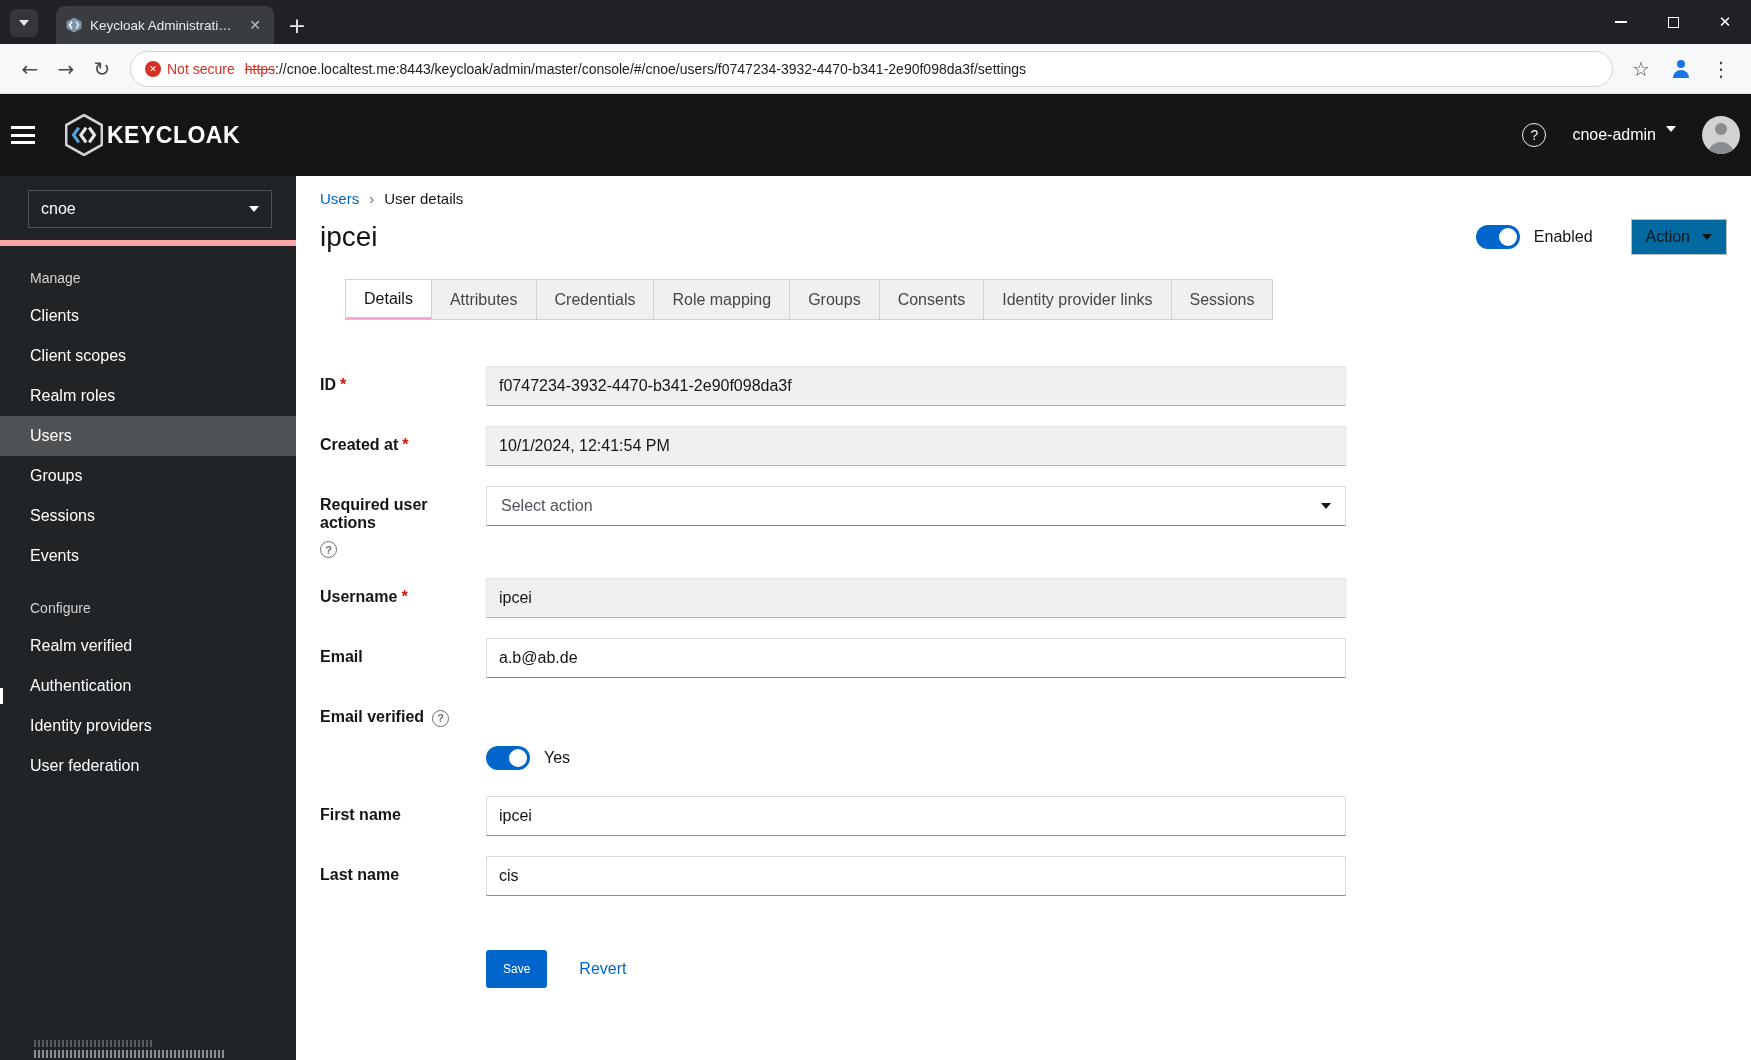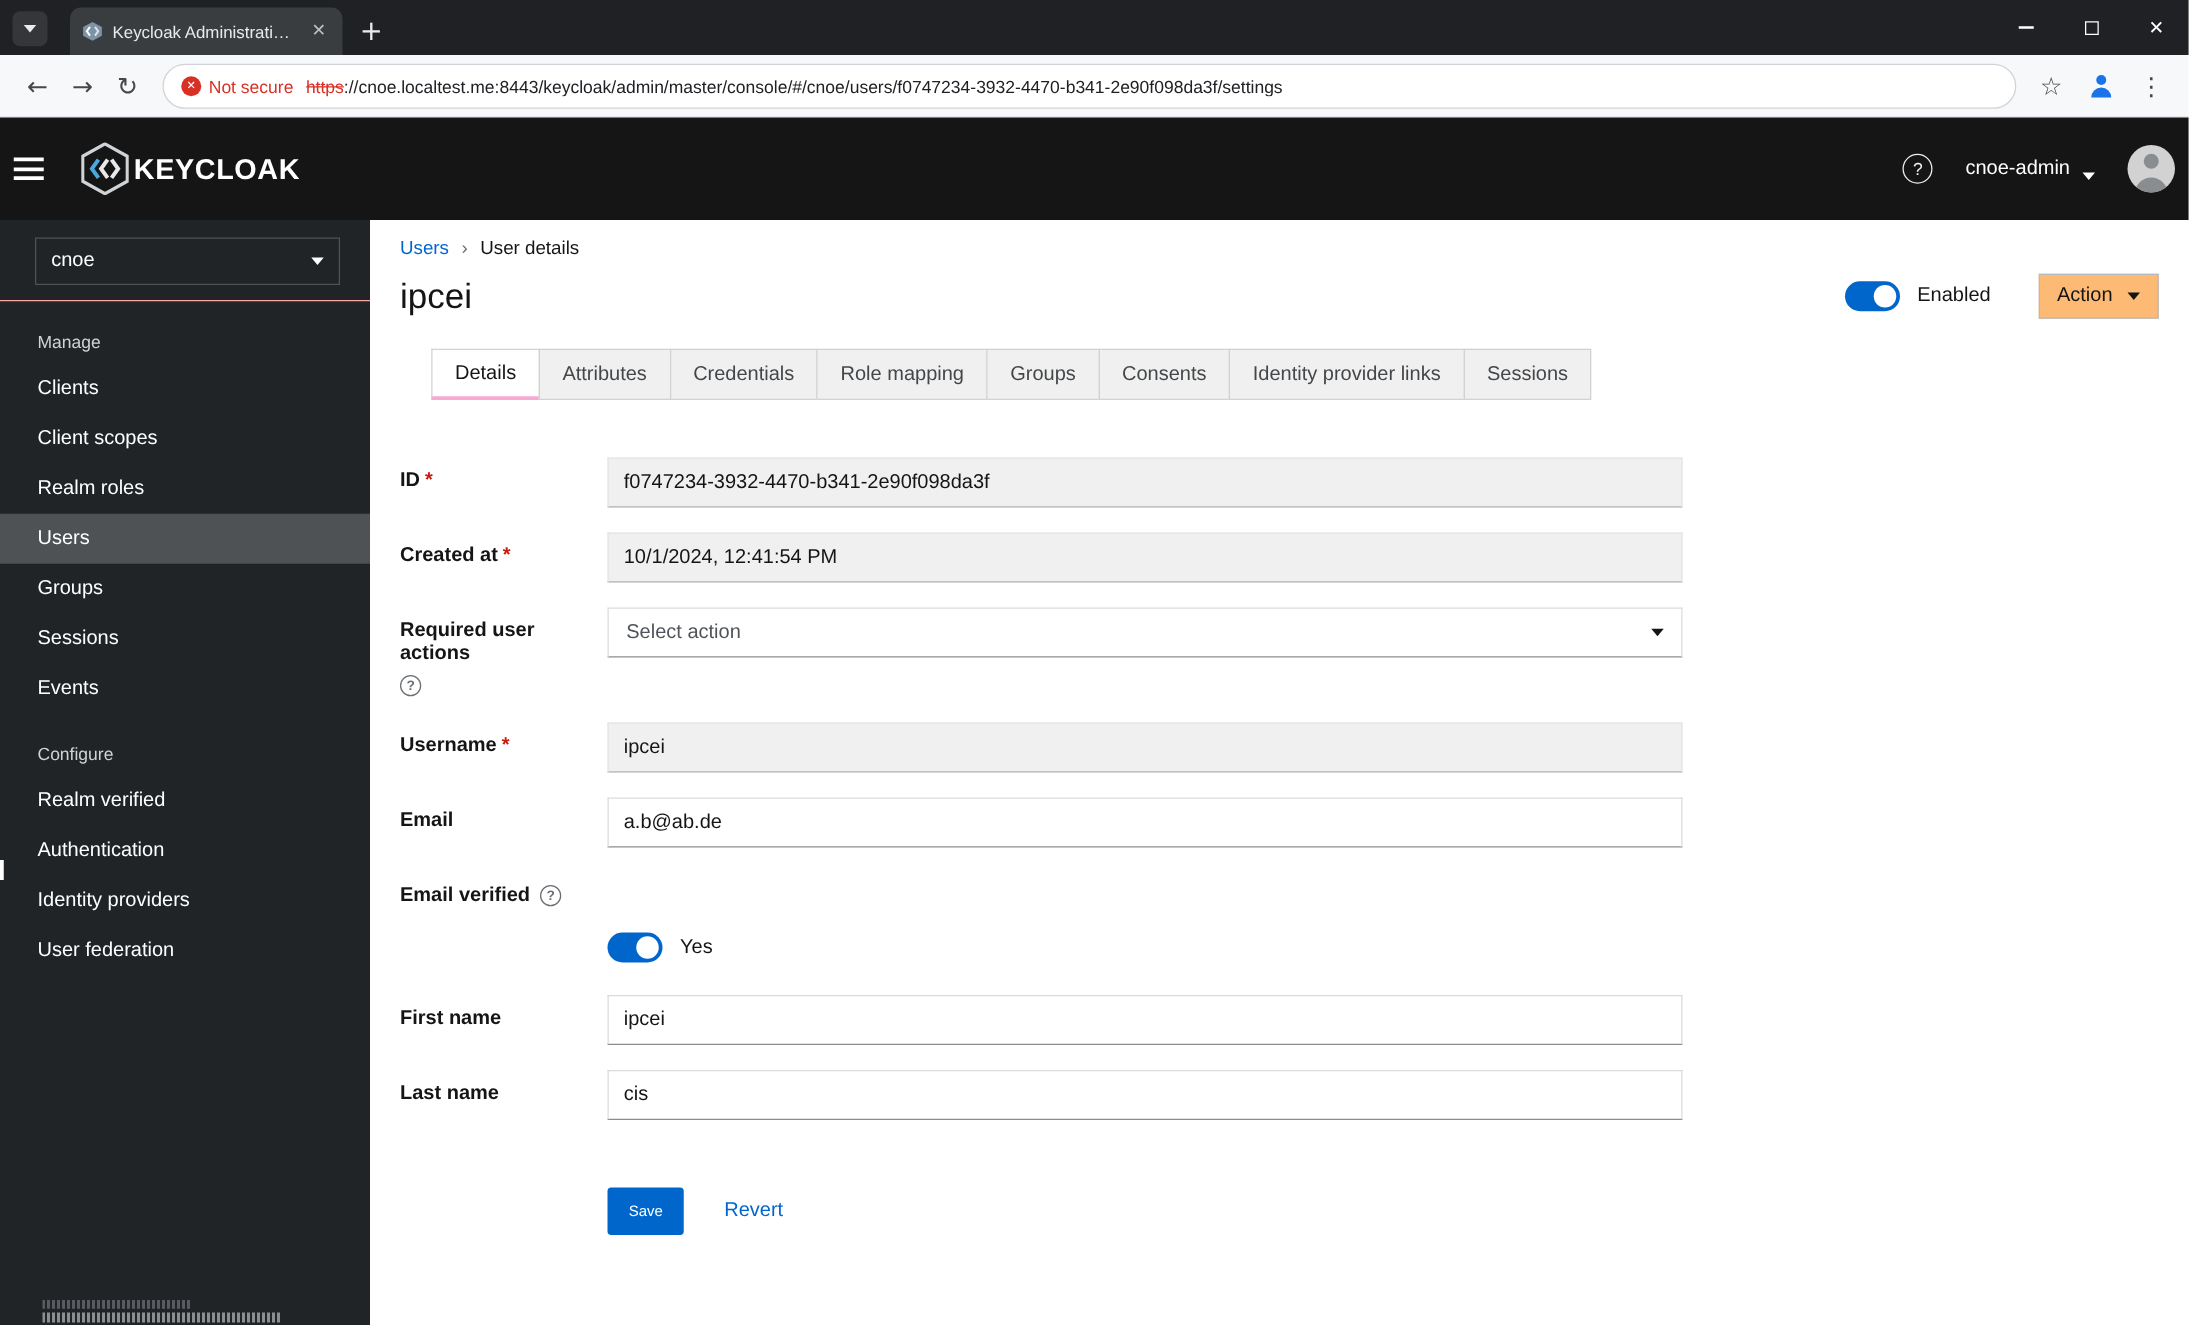--- a/index.html
+++ b/index.html
@@ -36,51 +36,51 @@
 
   
   .masthead { height:82px; background:#151515; display:flex; align-items:center; padding:0 11px; }
   .hamburger { width:24px; height:18px; position:relative; cursor:pointer; margin-right:30px; }
   .hamburger div { position:absolute; left:0; width:24px; height:3px; background:#fff; }
   .hamburger div:nth-child(1){top:0;} .hamburger div:nth-child(2){top:7.5px;} .hamburger div:nth-child(3){top:15px;}
   .brand { display:flex; align-items:center; gap:4px; }
   .brand-text { color:#fff; font-size:23px; font-weight:bold; letter-spacing:0.5px; }
   .mast-right { margin-left:auto; display:flex; align-items:center; gap:26px; }
   .help-circ { width:24px; height:24px; border:1.8px solid #f0f0f0; border-radius:50%; color:#f0f0f0; font-size:14px; display:flex; align-items:center; justify-content:center; cursor:pointer; }
-  .usermenu { display:flex; align-items:flex-end; gap:10px; color:#fff; font-size:16px; cursor:pointer; }
+  .usermenu { display:flex; align-items:flex-start; gap:10px; color:#fff; font-size:16px; cursor:pointer; }
   .caret-w { width:0; height:0; border-left:5px solid transparent; border-right:5px solid transparent; border-top:6px solid #fff; }
   .avatar { width:38px; height:38px; border-radius:50%; background:#d2d2d2; position:relative; overflow:hidden; cursor:pointer; }
   .avatar::before { content:""; position:absolute; top:7px; left:13px; width:12px; height:12px; border-radius:50%; background:#8a8d90; }
   .avatar::after { content:""; position:absolute; bottom:-4px; left:6px; width:26px; height:16px; border-radius:13px 13px 0 0; background:#8a8d90; }
 
   
   .app { display:flex; height:884px; }
   .sidebar { width:296px; flex-shrink:0; background:#212427; position:relative; }
-  .realm-wrap { padding:14px 24px 12px 28px; border-bottom:1px solid #fca5a5; }
+  .realm-wrap { padding:14px 24px 12px 28px; border-bottom:6px solid #fca5a5; }
   .realm-select { height:38px; border:1px solid #4f5255; display:flex; align-items:center; justify-content:space-between; padding:0 12px; color:#fff; font-size:16px; cursor:pointer; }
   .nav-section-label { padding:24px 0 10px 30px; font-size:14px; color:#d2d2d2; }
   .nav-item { height:40px; line-height:40px; padding-left:30px; font-size:16px; color:#fff; cursor:pointer; white-space:nowrap; }
   .nav-item.current { background:#4f5255; }
   .artifact-notch { position:absolute; left:0; top:512px; width:3px; height:16px; background:#fff; }
   .artifact-a { position:absolute; left:34px; bottom:2px; width:190px; height:8px; background:repeating-linear-gradient(90deg,#b9bcbe 0 2px,transparent 2px 4px); opacity:.7; }
   .artifact-b { position:absolute; left:34px; bottom:13px; width:118px; height:7px; background:repeating-linear-gradient(90deg,#9aa0a6 0 2px,transparent 2px 4px); opacity:.45; }
 
   
   .main { flex:1; background:#fff; padding:14px 24px 0 24px; position:relative; overflow:hidden; }
   .breadcrumb { display:flex; align-items:center; gap:10px; font-size:15px; }
   .bc-link { color:#0066cc; cursor:pointer; }
   .bc-sep { color:#6a6e73; font-size:15px; }
   .bc-current { color:#151515; }
   .page-header { display:flex; align-items:center; margin-top:12px; }
   .page-title { font-size:28px; font-weight:400; color:#151515; }
   .header-right { margin-left:auto; display:flex; align-items:center; gap:14px; }
   .switch { width:44px; height:24px; border-radius:12px; background:#0066cc; position:relative; cursor:pointer; flex-shrink:0; }
   .switch::after { content:""; position:absolute; top:3px; left:23px; width:18px; height:18px; border-radius:50%; background:#fff; }
   .enabled-label { font-size:16px; color:#151515; }
-  .action-dd { margin-left:24px; display:flex; align-items:center; gap:12px; padding:8px 14px; border:1px solid #b8bbbe; background:#fdba74; font-size:16px; color:#151515; cursor:pointer; }
+  .action-dd { margin-left:24px; display:flex; align-items:center; gap:12px; padding:8px 14px; border:1px solid #b8bbbe; background:#0369a1; font-size:16px; color:#151515; cursor:pointer; }
   .caret-d { width:0; height:0; border-left:5px solid transparent; border-right:5px solid transparent; border-top:6px solid #151515; }
 
   .tabs { display:flex; margin-top:24px; margin-left:25px; }
   .tab-item { border:1px solid #d2d2d2; background:#f0f0f0; padding:0 18px; height:41px; line-height:39px; margin-left:-1px; font-size:16px; color:#44474a; cursor:pointer; white-space:nowrap; }
   .tab-item:first-child { margin-left:0; }
   .tab-item.active { background:#fff; border-bottom:3px solid #f9a8d4; line-height:37px; color:#151515; }
 
   .form { margin-top:46px; max-width:1026px; }
   .frow { display:flex; margin-bottom:20px; }
   .flabel { width:166px; flex-shrink:0; padding-top:10px; font-size:16px; font-weight:700; color:#151515; }

